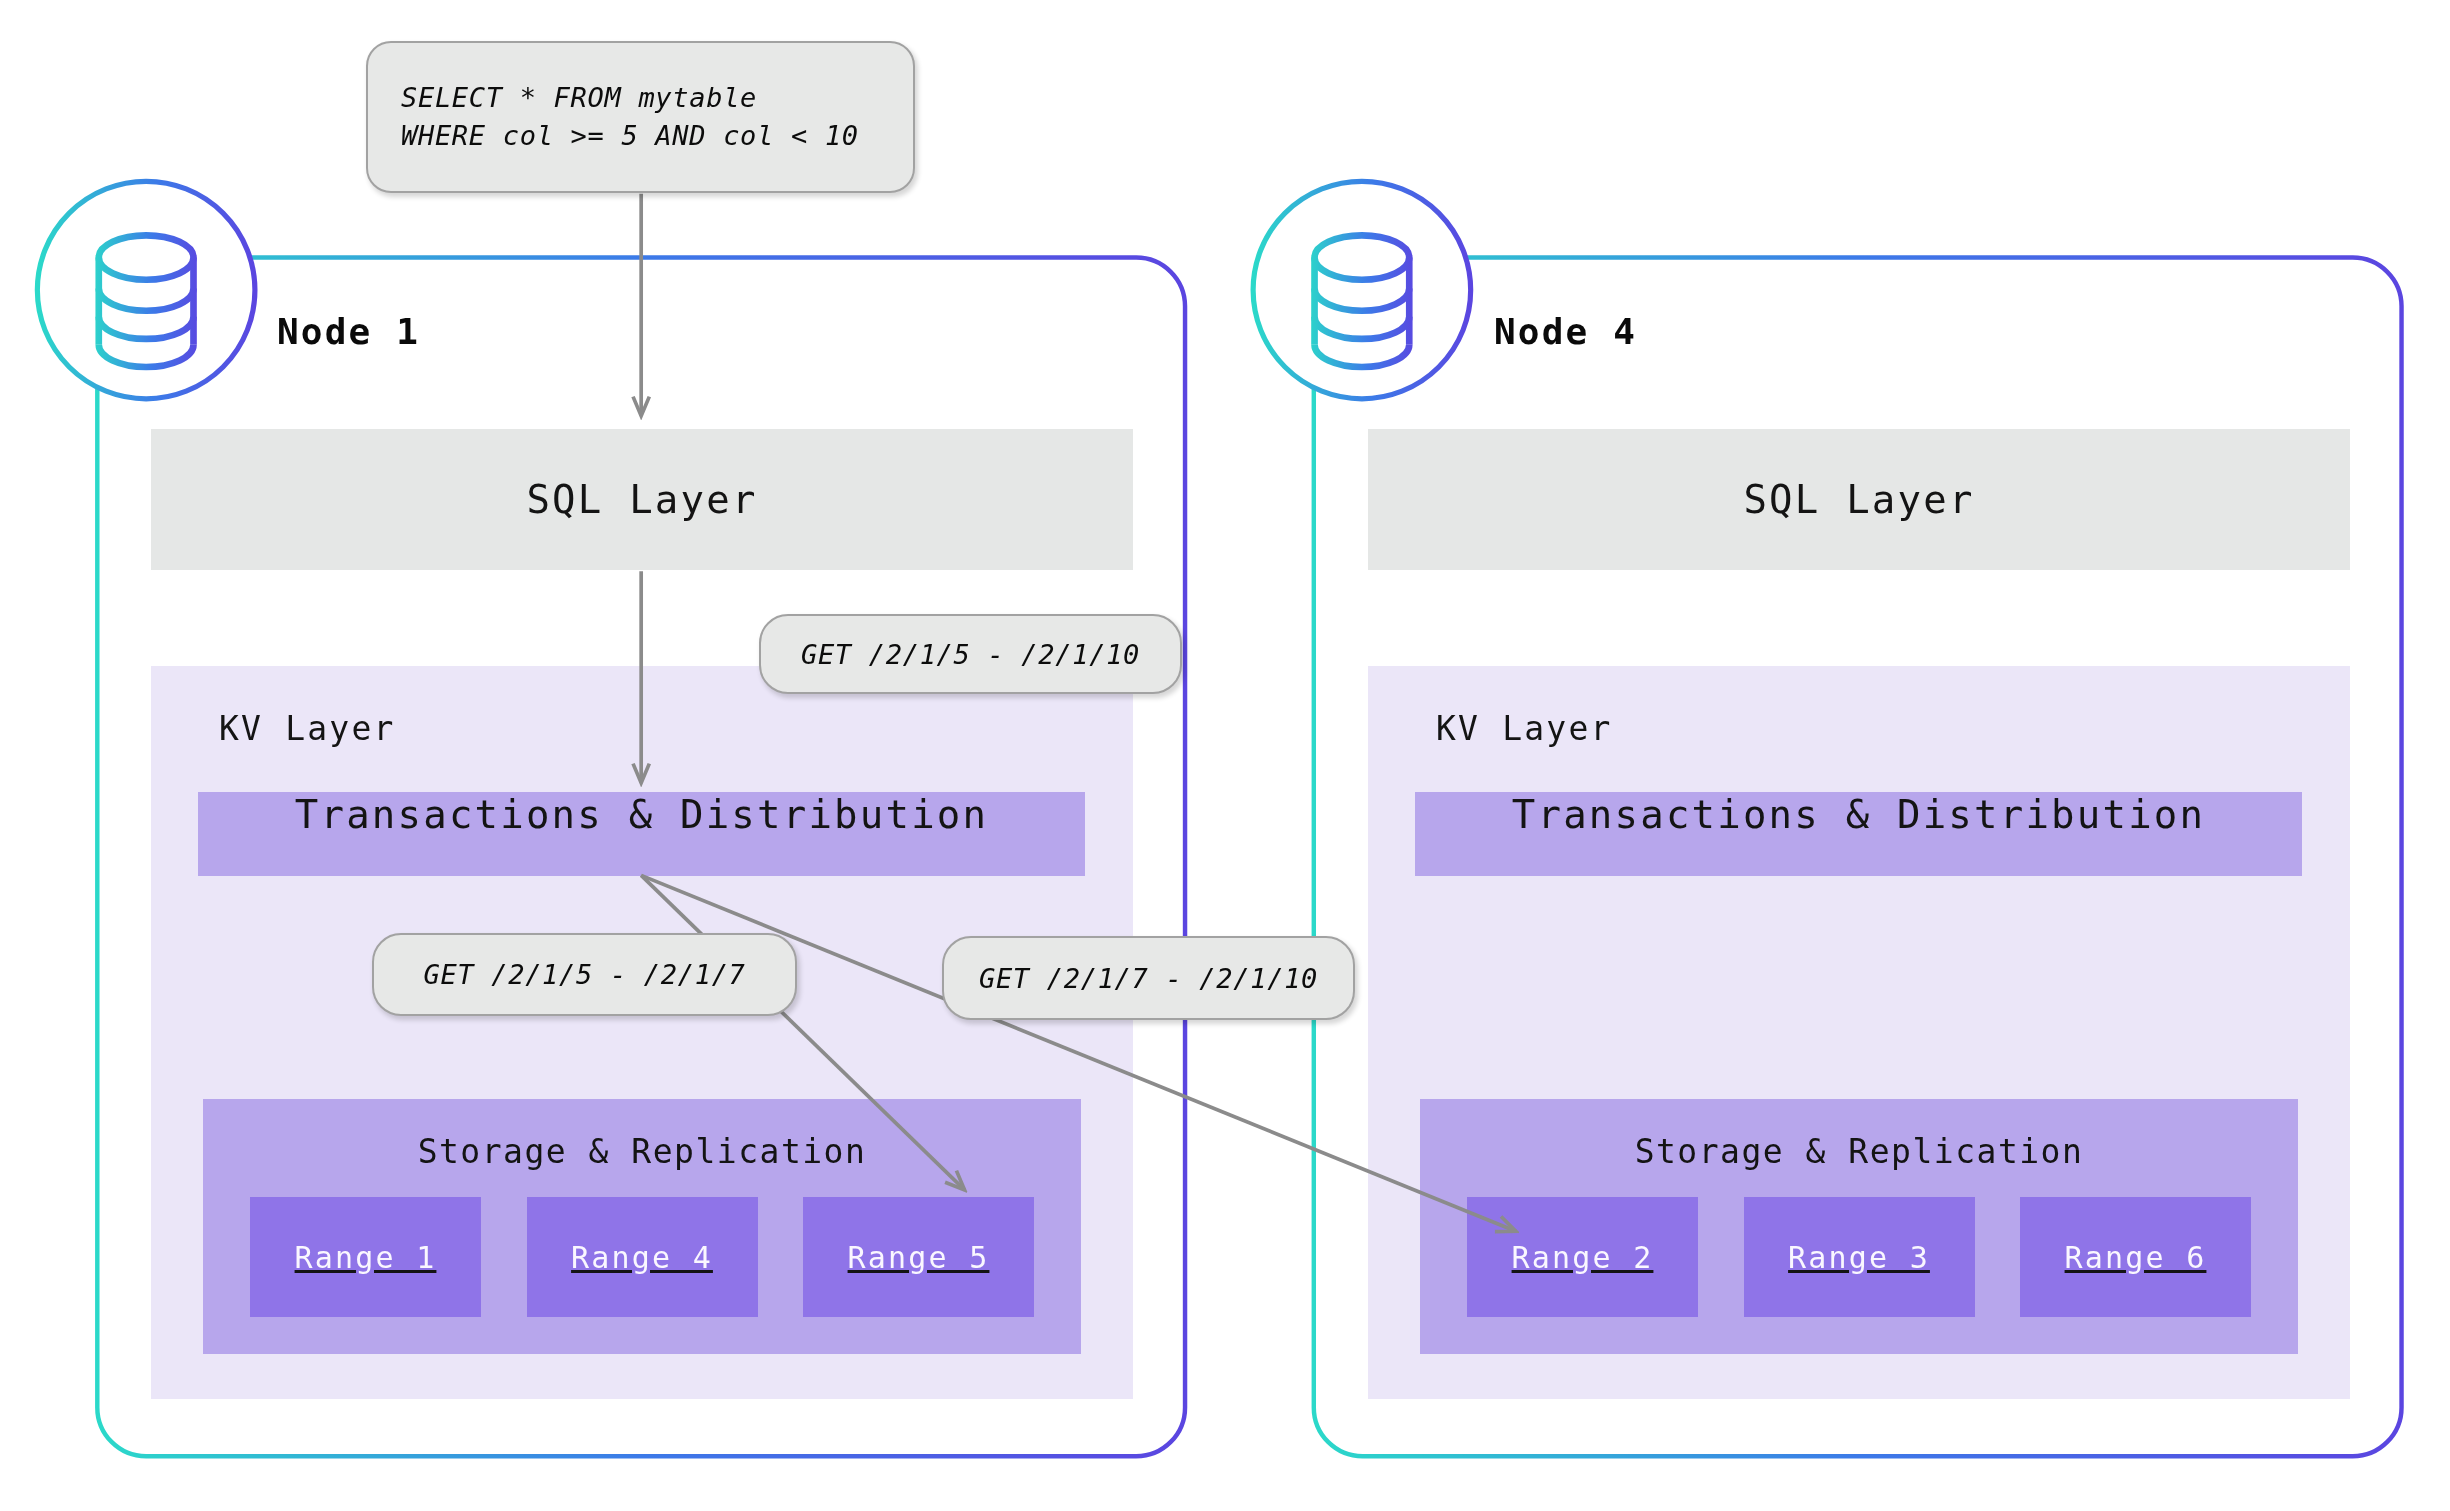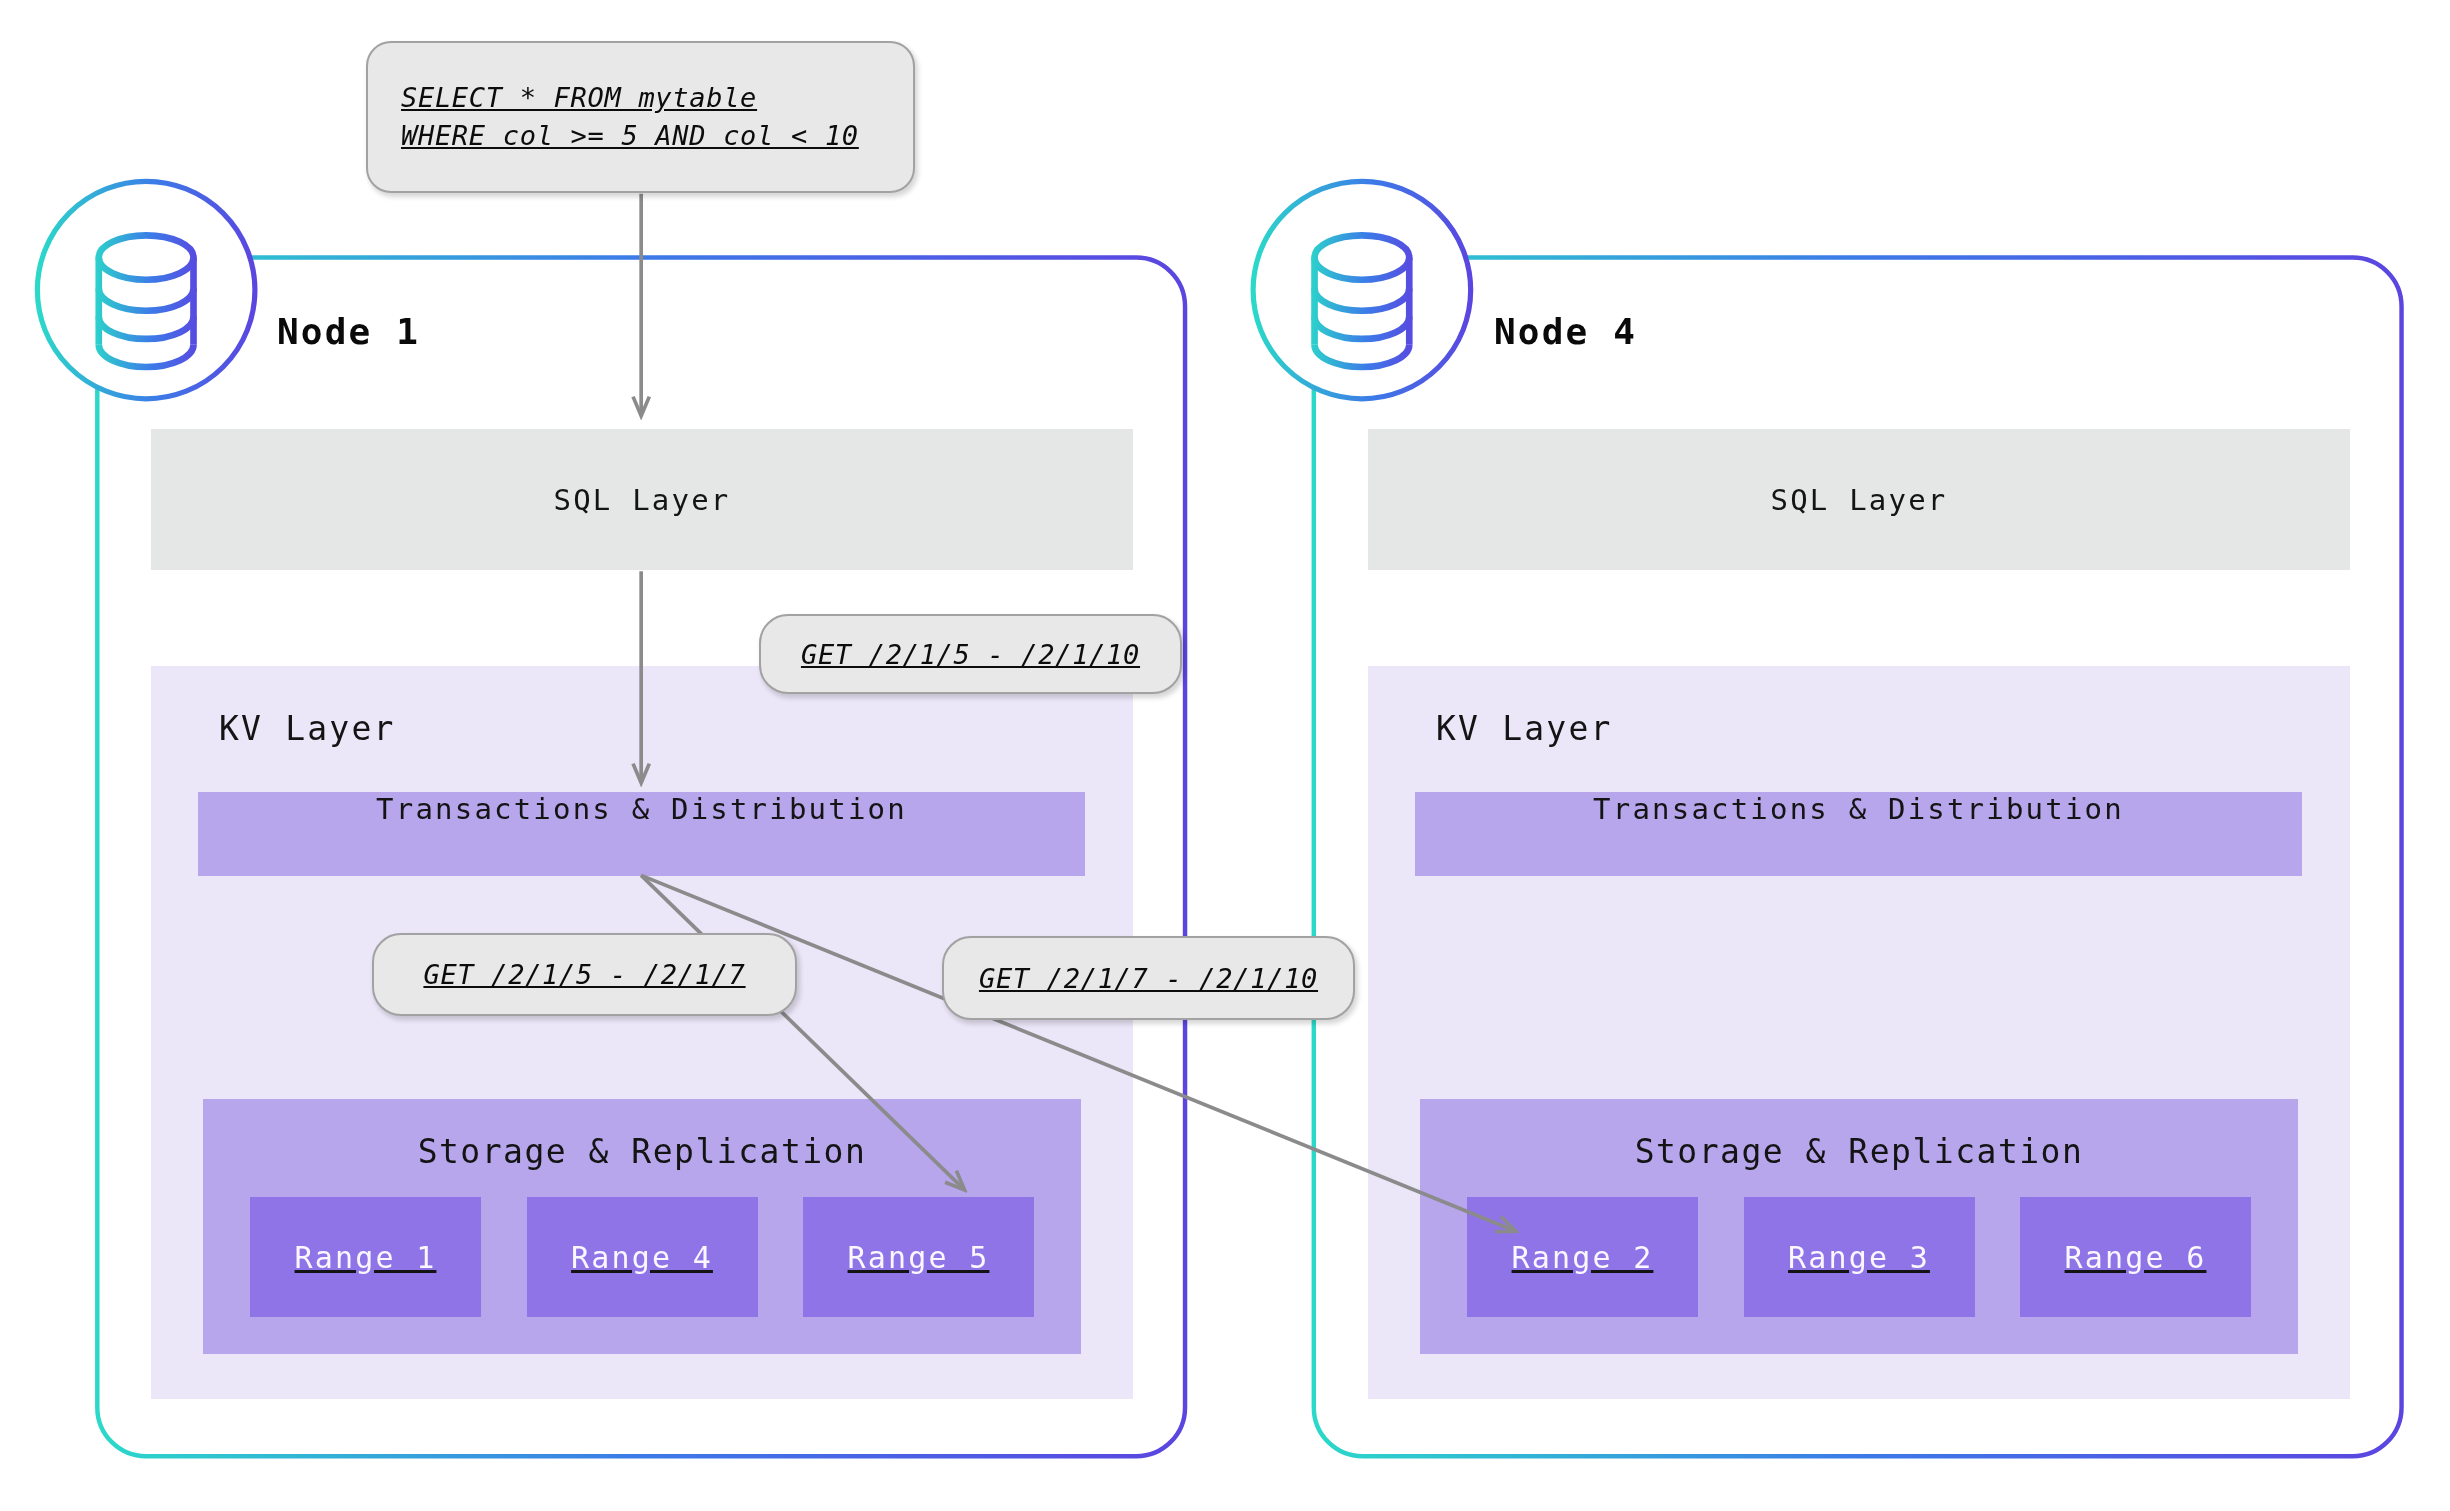--- a/index.html
+++ b/index.html
@@ -24,38 +24,38 @@
   .stop-blue{stop-color:var(--gradient-blue);}
   .stop-indigo{stop-color:var(--gradient-indigo);}
 
   .node{position:absolute;top:255px;width:1093px;height:867px;z-index:2;}
   .node-1{left:95px;}
   .node-2{left:1312px;}
   .node-title{position:absolute;left:182px;top:56px;font-size:36px;font-weight:bold;
     letter-spacing:2.2px;color:#0a0a0a;white-space:pre;}
   .sql-layer{position:absolute;left:56px;top:174px;width:982px;height:141px;
     background:var(--sql-layer-fill);display:flex;align-items:center;justify-content:center;}
-  .layer-text{font-size:29px;letter-spacing:2.2px;white-space:pre;}
+  .layer-text{font-size:39px;letter-spacing:2.2px;white-space:pre;}
   .kv-layer{position:absolute;left:56px;top:411px;width:982px;height:733px;
     background:var(--kv-layer-fill);}
   .kv-label{position:absolute;left:68px;top:43px;font-size:33px;letter-spacing:2.2px;white-space:pre;}
   .txn-bar{position:absolute;left:47px;top:126px;width:887px;height:84px;
     background:var(--bar-fill);display:flex;align-items:flex-start;justify-content:center;}
   .storage{position:absolute;left:52px;top:433px;width:878px;height:255px;
     background:var(--bar-fill);}
   .storage-label{position:absolute;left:0;top:33px;width:100%;text-align:center;
     font-size:33px;letter-spacing:1.5px;white-space:pre;}
   .ranges{position:absolute;left:0;top:98px;width:100%;height:120px;
     display:flex;justify-content:space-between;padding:0 47px;text-decoration:underline;}
   .range{width:231px;height:120px;background:var(--range-fill);color:var(--range-text);
     display:flex;align-items:center;justify-content:center;font-size:30px;letter-spacing:2.2px;white-space:pre;}
 
   .label-box{position:absolute;z-index:4;background:var(--label-box-fill);
     border:2.2px solid var(--label-box-border);box-shadow:2.2px 3.7px 5.2px rgba(0,0,0,0.16);
-    font-style:italic;font-size:27px;letter-spacing:0.7px;color:#0c0c0c;white-space:pre;text-decoration:underline;}
+    font-style:italic;font-size:27px;letter-spacing:0.7px;color:#0c0c0c;white-space:pre;}
   .query-box{left:366px;top:41px;width:549px;height:152px;border-radius:25px;
     display:flex;flex-direction:column;justify-content:center;padding-left:33px;line-height:38px;}
   .get-box{display:flex;align-items:center;justify-content:center;border-radius:29px;font-size:27px;}
   .get-1{left:759px;top:614px;width:423px;height:80px;}
   .get-2{left:372px;top:933px;width:425px;height:83px;}
   .get-3{left:942px;top:936px;width:413px;height:84px;}
 </style>
 </head>
 <body>
 

